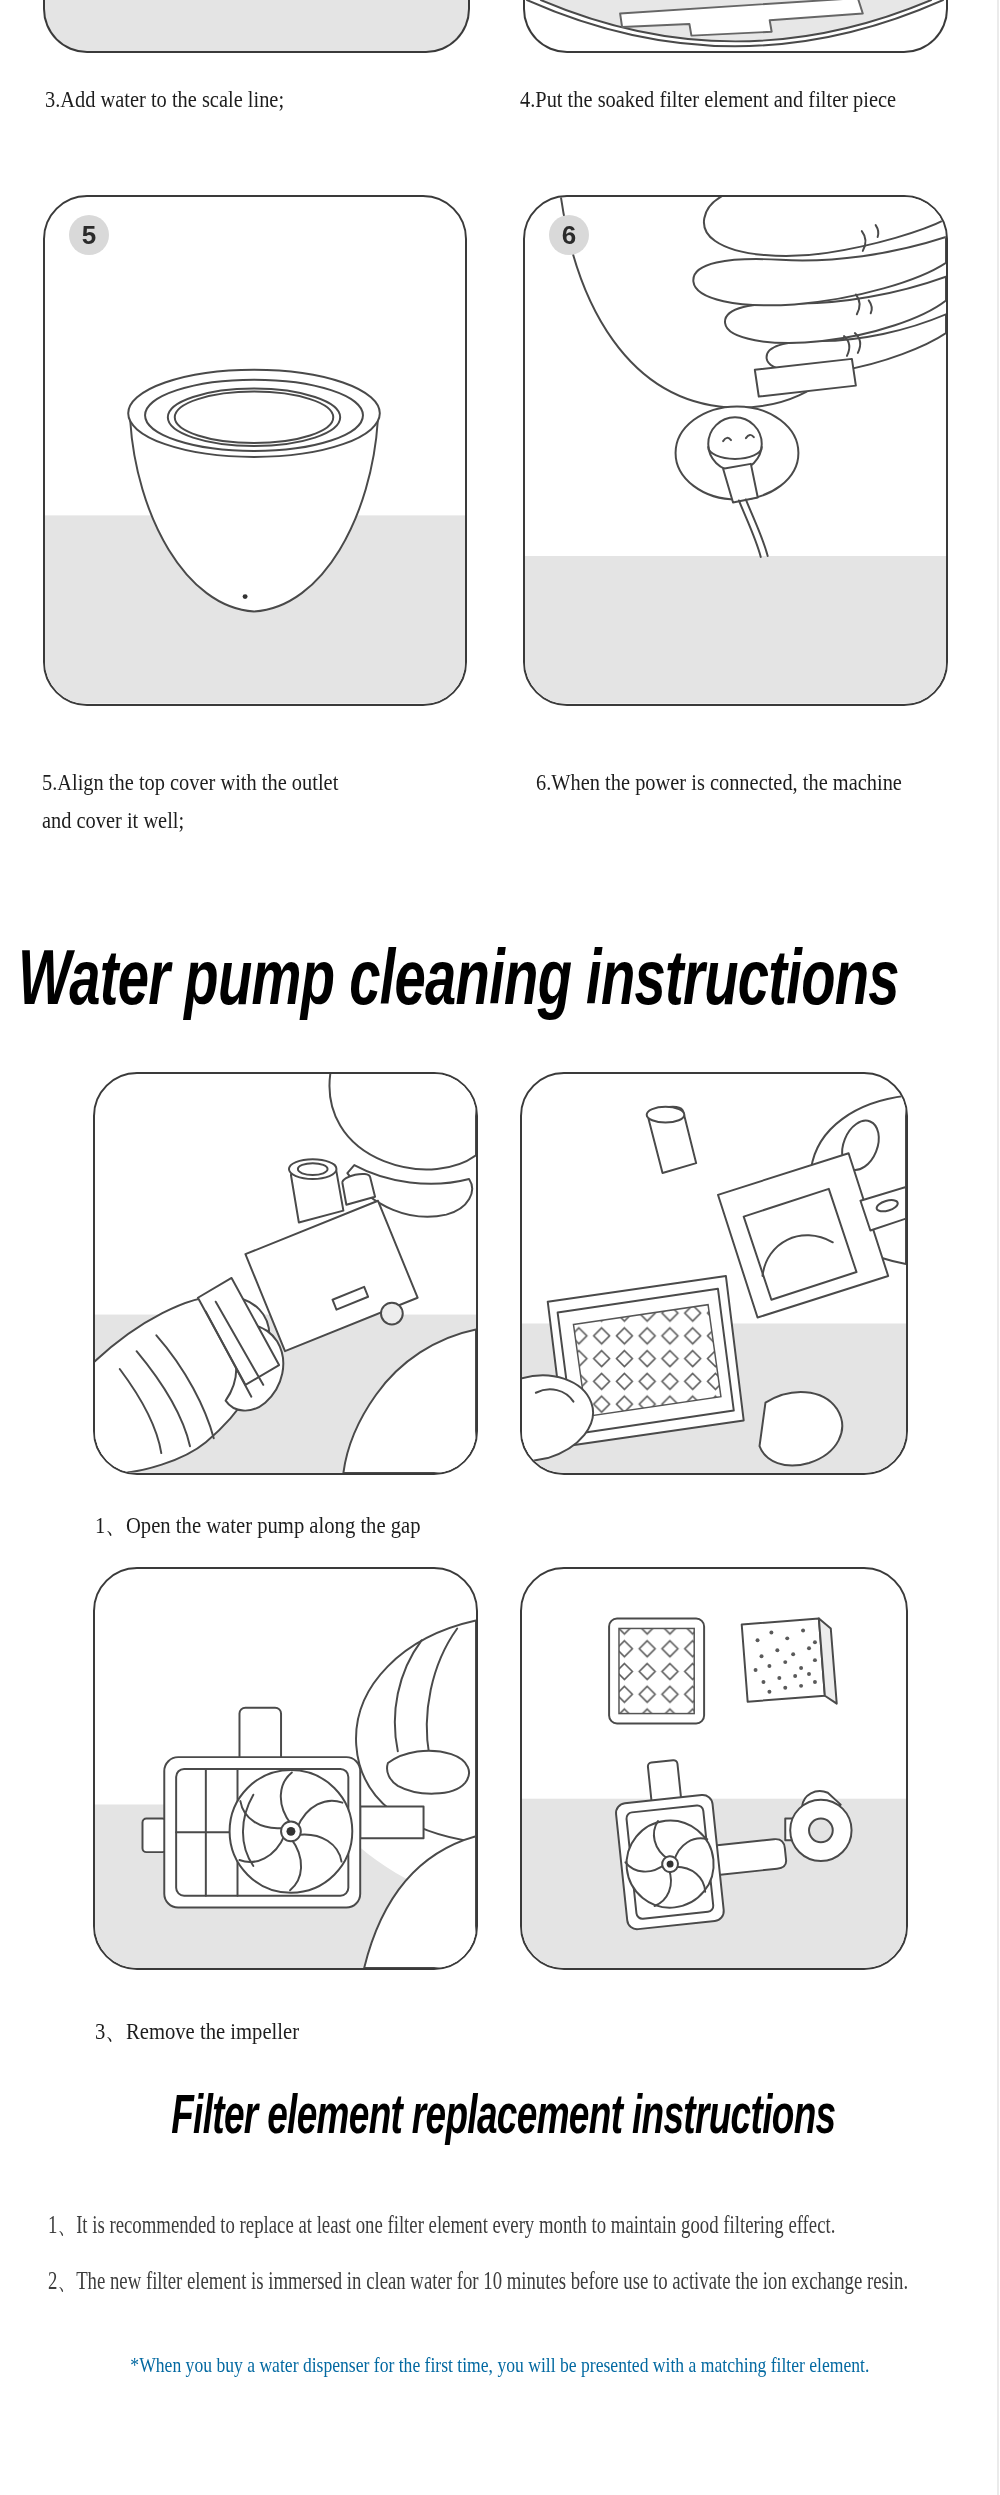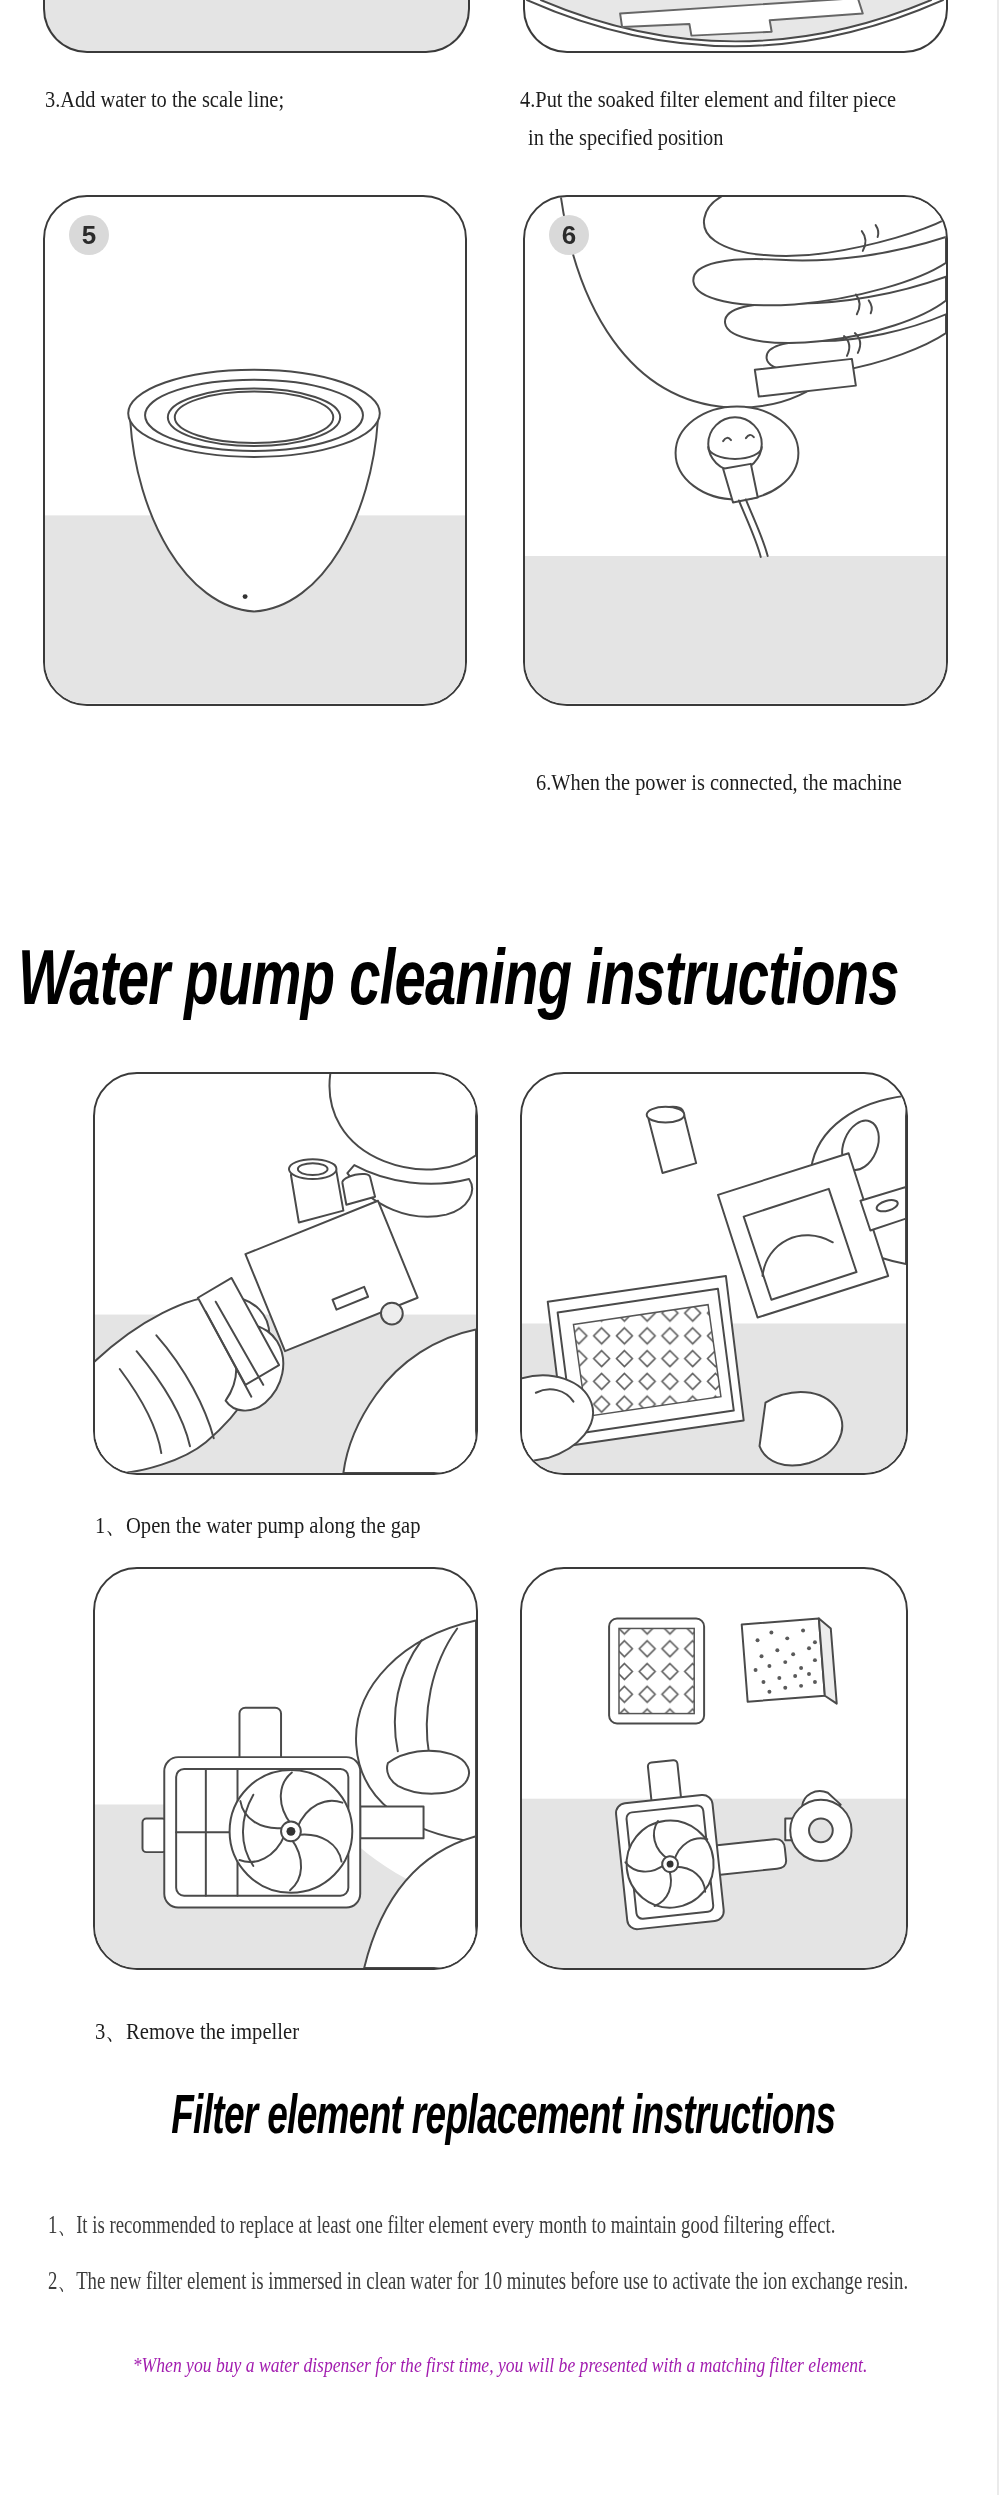--- a/index.html
+++ b/index.html
@@ -16,22 +16,22 @@
   .cap{position:absolute;font-size:24px;line-height:38px;white-space:nowrap;color:#1d1d1d;}
   .cap .cond{display:inline-block;transform:scaleX(.85);transform-origin:0 50%;}
   .t1{position:absolute;white-space:nowrap;}
   .t1 span{display:inline-block;font:italic 700 78px/1 "Liberation Sans",sans-serif;
            letter-spacing:-1px;color:#000;transform:scaleX(.72);transform-origin:0 50%;white-space:nowrap;}
   .t2{position:absolute;left:0;width:1000px;text-align:center;}
   .t2 span{display:inline-block;font:italic 700 56px/1 "Liberation Sans",sans-serif;
            letter-spacing:-1px;color:#000;transform:scaleX(.66);white-space:nowrap;}
   .li{position:absolute;font-size:25px;white-space:nowrap;color:#3c3c3c;}
   .li span{display:inline-block;transform:scaleX(.75);transform-origin:0 50%;}
-  .fn{position:absolute;left:0;width:1000px;text-align:center;font-style:italic;
-      font-size:22px;color:#a21caf;}
+  .fn{position:absolute;left:0;width:1000px;text-align:center;
+      font-size:22px;color:#0369a1;}
   .fn span{display:inline-block;transform:scaleX(.8);white-space:nowrap;}
   svg .ln{stroke:#4a4a4a;stroke-width:2;fill:none;stroke-linecap:round;stroke-linejoin:round;}
   svg .wh{fill:#fff;stroke:#4a4a4a;stroke-width:2;stroke-linejoin:round;}
   svg .gr{fill:#e4e4e4;}
   .edge{position:absolute;right:1px;top:0;width:2px;height:2495px;background:#ebebeb;}
 </style>
 </head>
 <body>
 
 <div class="page">
@@ -45,21 +45,20 @@
       <path class="ln" d="M 2,0 Q 212,96 422,0"></path>
       <path d="M 96,14 L 336,-2 L 341,14 L 247,21 L 249,33 L 168,37 L 166,25 L 98,28 Z" fill="#fff" stroke="#666" stroke-width="2" stroke-linejoin="round"></path>
     </svg>
   </div>
 
   <div class="cap" style="left:45px;top:80px;">
     <span class="cond">3.Add water to the scale line;</span>
   </div>
   <div class="cap" style="left:520px;top:80px;">
     <div><span class="cond">4.Put the soaked filter element and filter piece</span></div>
-    <div style="padding-left:8px;"><span class="cond">in the specified position</span></div>
   </div>
 
   <div class="panel" style="left:43px;top:195px;width:424px;height:511px;">
     <div class="badge">5</div>
     <svg viewBox="0 0 424 511">
       <rect class="gr" x="0" y="321" width="424" height="190"></rect>
       <path class="wh" d="M 86,225 C 92,320 142,414 211,418 C 281,414 330,320 336,225 L 86,225 Z"></path>
       <ellipse class="wh" cx="211" cy="218" rx="127" ry="44"></ellipse>
       <ellipse class="ln" cx="211" cy="220" rx="110" ry="36"></ellipse>
       <ellipse class="ln" cx="211" cy="222" rx="87" ry="29"></ellipse>
@@ -88,20 +87,24 @@
       <circle class="wh" cx="212" cy="249" r="27"></circle>
       <path class="ln" d="M 185,252 A 27,12 0 0 0 239,252"></path>
       <path class="ln" d="M 200,246 q 4,-6 8,-1"></path>
       <path class="ln" d="M 223,243 q 4,-6 8,-1"></path>
       <path class="wh" d="M 200,274 L 228,269 L 235,303 L 210,308 Z"></path>
       <path class="ln" d="M 216,306 C 224,326 233,344 238,363"></path>
       <path class="ln" d="M 223,305 C 231,325 240,343 245,362"></path>
     </svg>
   </div>
 
+  <div class="cap" style="left:42px;top:763px;">
+    <div><span class="cond">5.Align the top cover with the outlet</span></div>
+    <div><span class="cond">and cover it well;</span></div>
+  </div>
   <div class="cap" style="left:520px;top:763px;margin-left:16px;">
     <div><span class="cond">6.When the power is connected, the machine</span></div>
   </div>
 
   <div class="t1" style="left:18px;top:938px;">
     <span>Water pump cleaning instructions</span>
   </div>
 
   <div class="panel" style="left:93px;top:1072px;width:385px;height:403px;">
     <svg viewBox="0 0 385 403">

